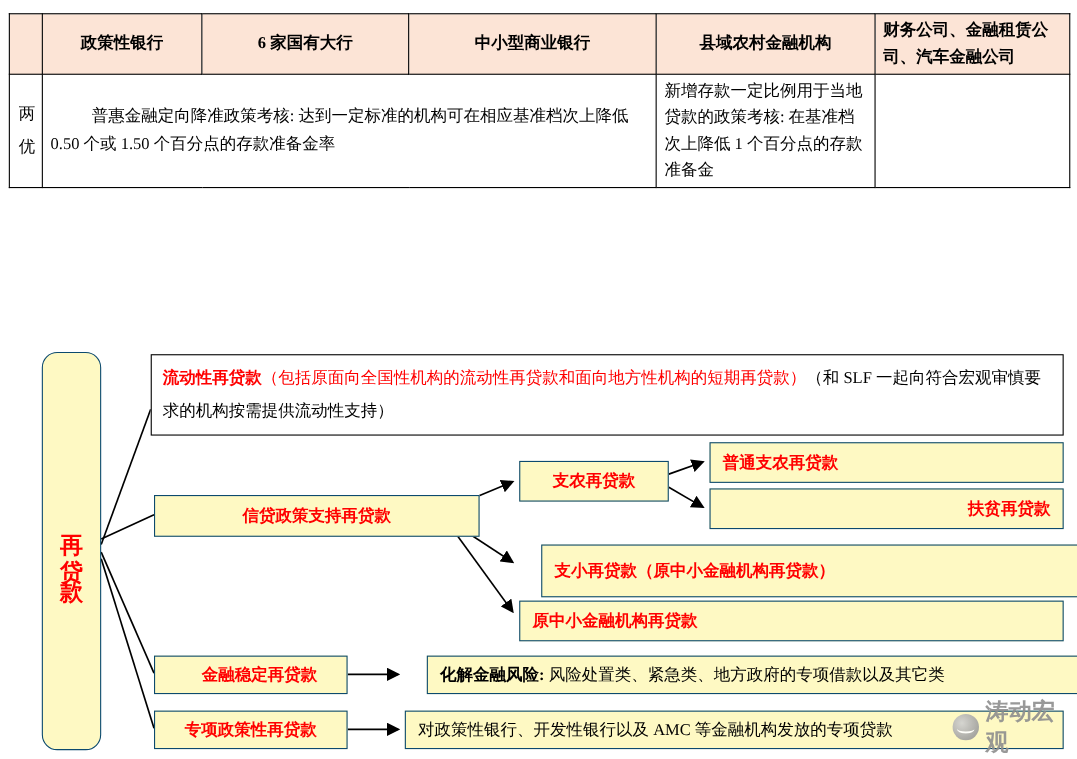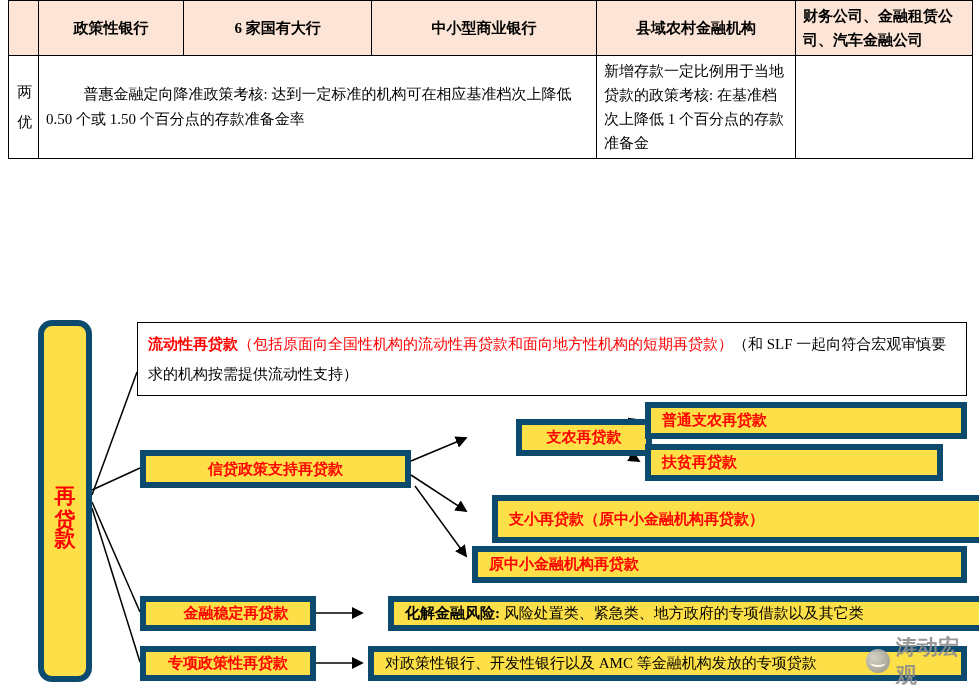--- a/index.html
+++ b/index.html
@@ -6,21 +6,21 @@
   html, body { margin: 0; padding: 0; }
   body {
     width: 979px; height: 690px; position: relative;
     background: #fff; color: #000;
     font-family: "Liberation Serif", "DejaVu Serif", serif;
   }
   :root { --red: #ff0000; --header_bg: #FCE4D6; }
 
   
   .rr-table {
-    position: absolute; left: 8px; top: 0; width: 964px;
+    position: absolute; left: 8px; top: 12px; width: 964px;
     border-collapse: collapse; table-layout: fixed; font-size: 15px;
   }
   .rr-table th, .rr-table td {
     border: 1px solid #000; padding: 3px 7px;
     vertical-align: middle; line-height: 1.6; overflow: hidden;
   }
   .rr-table thead th {
     background: var(--header_bg); font-weight: bold;
     text-align: center; height: 52px;
   }
@@ -29,42 +29,42 @@
   .rowlabel { text-align: center; font-weight: normal; padding: 0; background: #fff; }
   .rowlabel span { display: inline-block; width: 1.15em; word-break: break-all; line-height: 2.0; }
   tr.r-scope td { height: 75px; }
   tr.r-tiers td { height: 62px; }
   tr.r-prefs td { height: 102px; }
   td.indent { text-indent: 2.5em; line-height: 1.65; }
 
   
   .connectors { position: absolute; left: 0; top: 0; width: 979px; height: 690px; z-index: 0; }
   .fbox {
-    position: absolute; border: 6px solid #0c4a6e; background: #fde047;
+    position: absolute; border: 1px solid #0c4a6e; background: #fef9c3;
     display: flex; align-items: center; font-size: 15px; z-index: 1;
   }
   .fbox.center { justify-content: center; }
   .fbox.pad { padding: 0 11px; }
   .red { color: var(--red); }
   .b { font-weight: bold; }
 
   .rootbox { left: 38px; top: 320px; width: 54px; height: 362px; border-radius: 14px; justify-content: center; }
   .roottext {
     writing-mode: vertical-rl; text-orientation: upright;
     letter-spacing: 21px; font-size: 21px; font-weight: bold; color: var(--red);
   }
   .liqbox {
     position: absolute; left: 137px; top: 322px; width: 830px; height: 74px;
     border: 1px solid #000; background: #fff; padding: 6px 10px 16px 10px;
     line-height: 30px; font-size: 15px; z-index: 1;
   }
-  .creditbox  { left: 140px; top: 450px; width: 271px; height: 38px; font-family: Liberation Mono, monospace; }
-  .agribox    { left: 472px; top: 419px; width: 136px; height: 37px; margin-left: 44px; }
+  .creditbox  { left: 140px; top: 450px; width: 296px; height: 38px; font-family: Liberation Mono, monospace; }
+  .agribox    { left: 472px; top: 419px; width: 136px; height: 37px; }
   .agrinorm   { left: 645px; top: 402px; width: 322px; height: 37px; }
-  .povbox     { left: 645px; top: 444px; width: 298px; height: 37px; }
+  .povbox     { left: 645px; top: 444px; width: 322px; height: 37px; justify-content: flex-end; }
   .smallbox   { left: 492px; top: 495px; width: 495px; height: 48px; font-family: Liberation Mono, monospace; }
   .pledgebox  { left: 472px; top: 546px; width: 495px; height: 37px; }
   .stabbox    { left: 140px; top: 596px; width: 176px; height: 35px; padding-left: 16px; }
   .stabtarget { left: 388px; top: 596px; width: 599px; height: 35px; }
   .specbox    { left: 140px; top: 646px; width: 176px; height: 35px; }
   .spectarget { left: 368px; top: 646px; width: 599px; height: 35px; }
 
   
   .watermark {
     position: absolute; left: 866px; top: 633px; z-index: 2;

